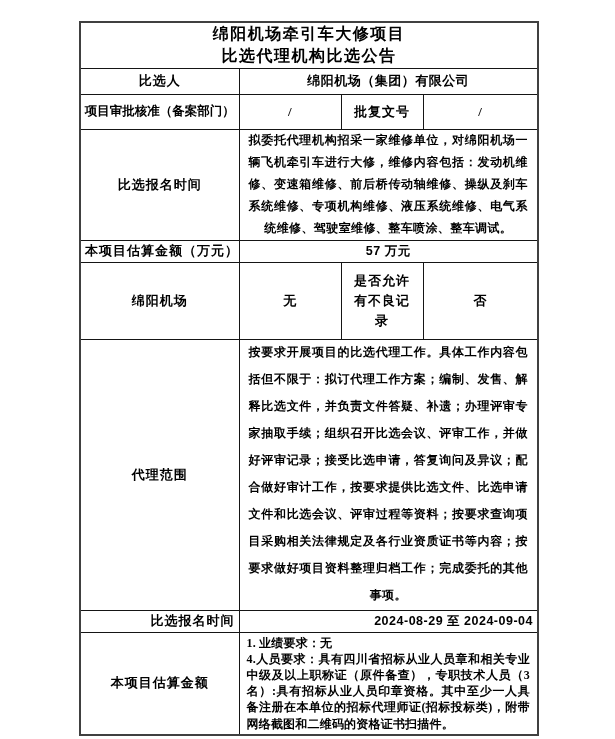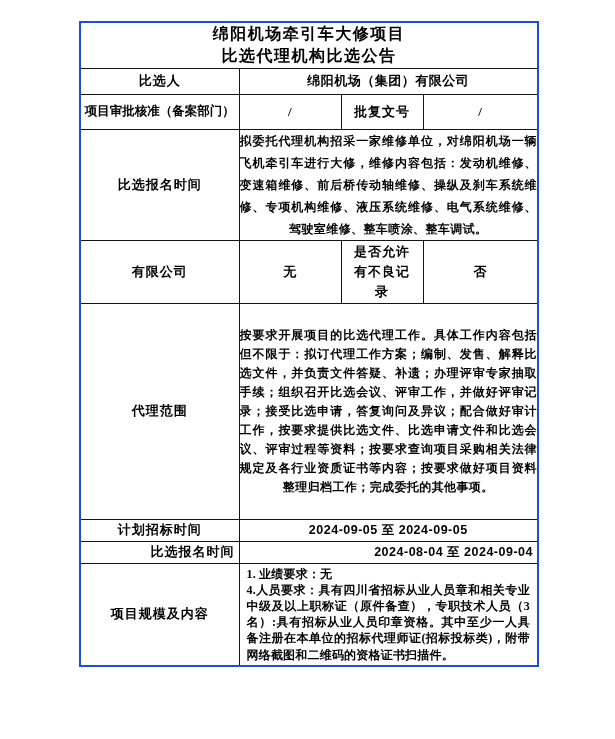--- a/index.html
+++ b/index.html
@@ -13,21 +13,21 @@
   }
   .doc {
     position: absolute;
     left: 79px;
     top: 21px;
   }
   table.announce {
     border-collapse: collapse;
     table-layout: fixed;
     width: 458px;
-    border: 2px solid #1d4ed8;
+    border: 2px solid #404040;
   }
   td {
     border: 1.5px solid #151515;
     vertical-align: middle;
     text-align: center;
     font-size: 13px;
     padding: 0 4px;
     letter-spacing: 0.5px;
     overflow: hidden;
   }
@@ -48,32 +48,33 @@
   .r-fee     td { height: 21px; }
   .r-t1      td { height: 22px; }
   .r-t2      td { height: 22px; text-align: right; }
   .r-notes   td { height: 97px; }
 
   .title-cell { letter-spacing: 1.5px; }
   .title-cell .tl { font-size: 16px; line-height: 22px; }
 
   .lbl { letter-spacing: 1px; white-space: nowrap; }
   .lbl.tight { letter-spacing: 0; font-size: 12.5px; padding: 0 1px; }
-  .lbl.wrap2 { white-space: normal; letter-spacing: 1px; line-height: 20px; padding: 1px 8px; }
+  .lbl.wrap2 { white-space: normal; letter-spacing: 1px; line-height: 20px; padding: 8px 8px; }
 
   .para {
     text-align: justify;
     text-align-last: center;
     -moz-text-align-last: center;
     font-size: 12px;
     line-height: 22px;
     letter-spacing: 0.4px;
-    padding: 0 0;
+    padding: 0 9px;
+    font-family: Liberation Mono, monospace;
   }
-  .para-agency { line-height: 19px; }
+  .para-agency { line-height: 27px; }
 
   .notes-cell {
     text-align: justify;
     text-align-last: left;
     -moz-text-align-last: left;
     font-size: 12px;
     line-height: 16.2px;
     letter-spacing: 0.2px;
     padding: 2px 7px;
     vertical-align: middle;
@@ -115,46 +116,46 @@
       <td class="lbl">批复文号</td>
       <td>/</td>
     </tr>
 
 
     <tr class="r-scope">
       <td class="lbl">比选报名时间</td>
       <td colspan="3" class="para">拟委托代理机构招采一家维修单位，对绵阳机场一辆飞机牵引车进行大修，维修内容包括：发动机维修、变速箱维修、前后桥传动轴维修、操纵及刹车系统维修、专项机构维修、液压系统维修、电气系统维修、驾驶室维修、整车喷涂、整车调试。</td>
     </tr>
 
+    <tr class="r-estimate">
+      <td class="lbl">本项目估算金额（万元）</td>
+      <td colspan="3" class="sansval">57 万元</td>
+    </tr>
 
     <tr class="r-perf">
-      <td class="lbl">有限公司</td>
+      <td class="lbl">绵阳机场</td>
       <td>无</td>
       <td class="lbl wrap2">是否允许有不良记录</td>
       <td>否</td>
     </tr>
 
     <tr class="r-agency">
       <td class="lbl">代理范围</td>
       <td colspan="3" class="para para-agency">按要求开展项目的比选代理工作。具体工作内容包括但不限于：拟订代理工作方案；编制、发售、解释比选文件，并负责文件答疑、补遗；办理评审专家抽取手续；组织召开比选会议、评审工作，并做好评审记录；接受比选申请，答复询问及异议；配合做好审计工作，按要求提供比选文件、比选申请文件和比选会议、评审过程等资料；按要求查询项目采购相关法律规定及各行业资质证书等内容；按要求做好项目资料整理归档工作；完成委托的其他事项。</td>
     </tr>
 
 
-    <tr class="r-t1">
-      <td class="lbl">计划招标时间</td>
-      <td colspan="3" class="sansval">2024-09-05 至 2024-09-05</td>
-    </tr>
 
     <tr class="r-t2">
       <td class="lbl">比选报名时间</td>
-      <td colspan="3" class="sansval">2024-08-04 至 2024-09-04</td>
+      <td colspan="3" class="sansval">2024-08-29 至 2024-09-04</td>
     </tr>
 
     <tr class="r-notes">
-      <td class="lbl">项目规模及内容</td>
+      <td class="lbl">本项目估算金额</td>
       <td colspan="3" class="notes-cell">
         <div>1. 业绩要求：无</div>
         <div>4.人员要求：具有四川省招标从业人员章和相关专业中级及以上职称证（原件备查），专职技术人员（3名）:具有招标从业人员印章资格。其中至少一人具备注册在本单位的招标代理师证(招标投标类)，附带网络截图和二维码的资格证书扫描件。</div>
       </td>
     </tr>
 
   </tbody>
     </table>
 </div>
 

